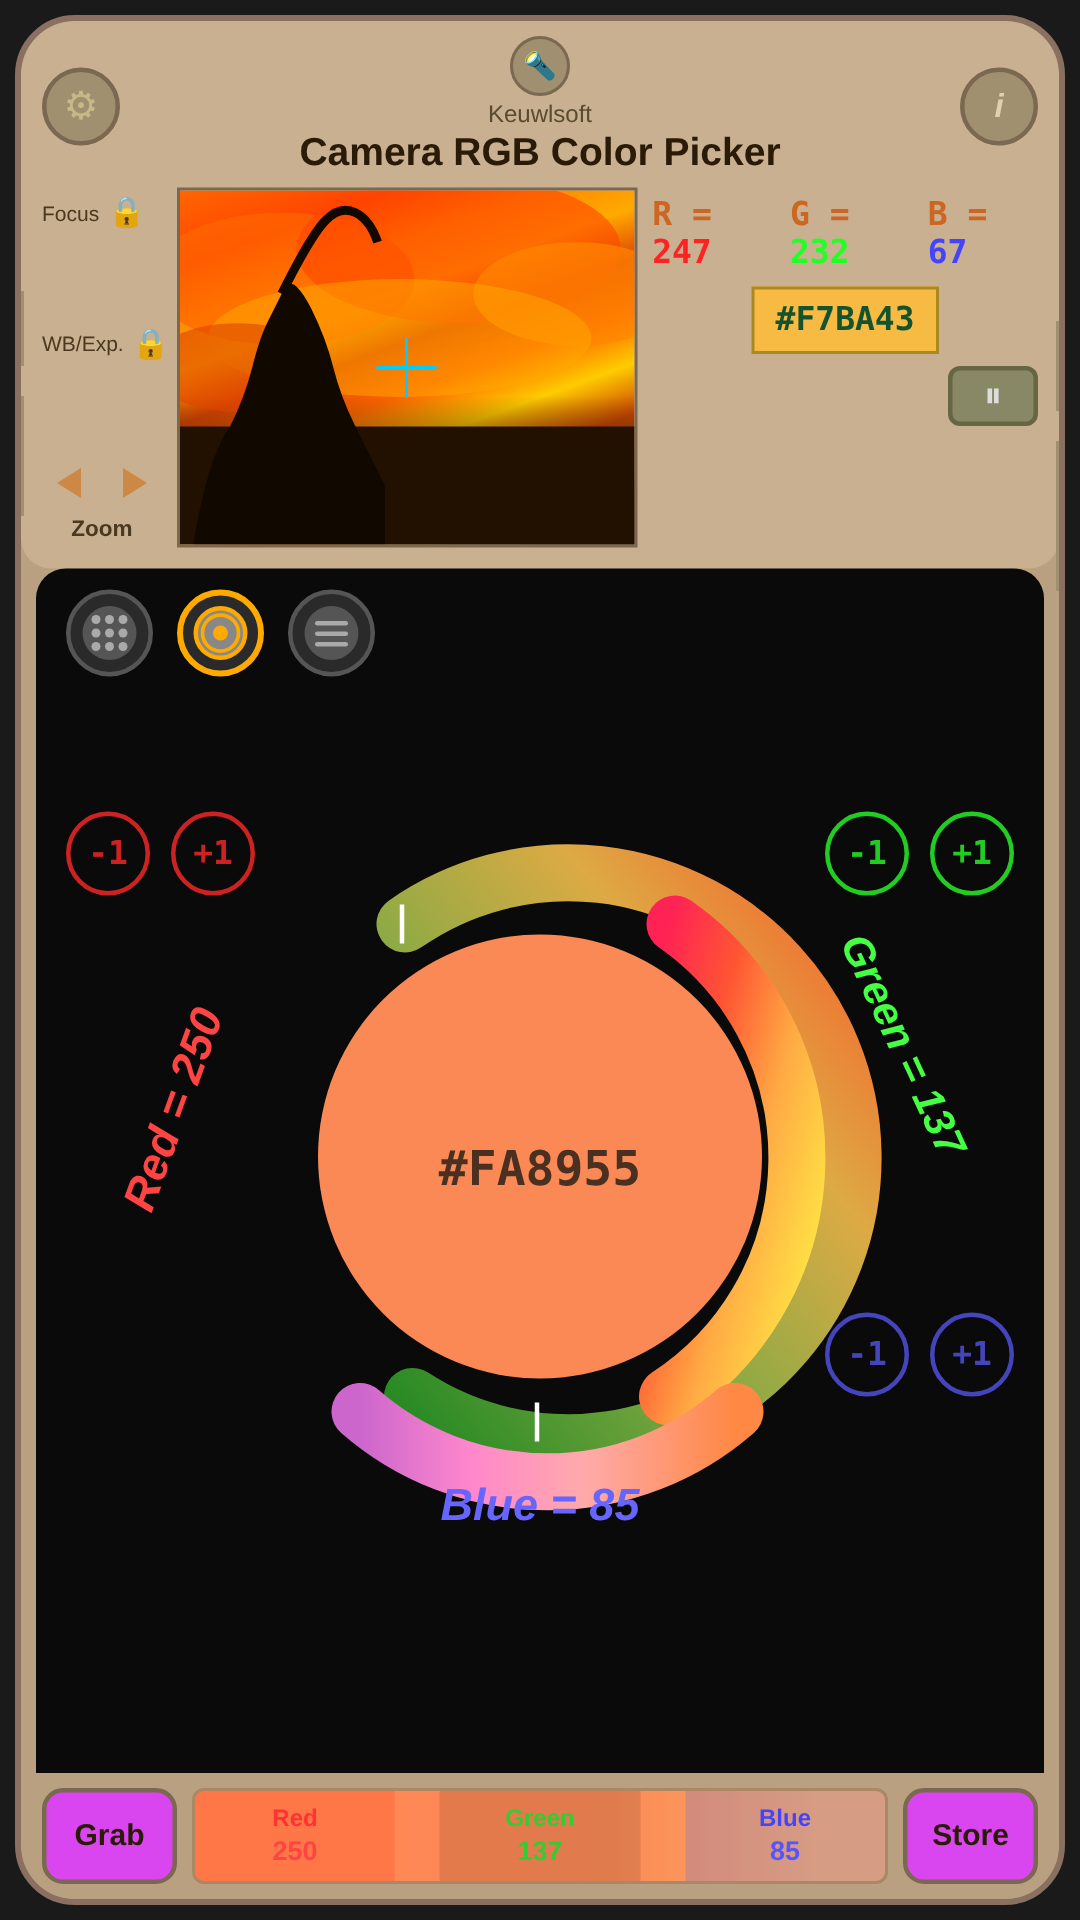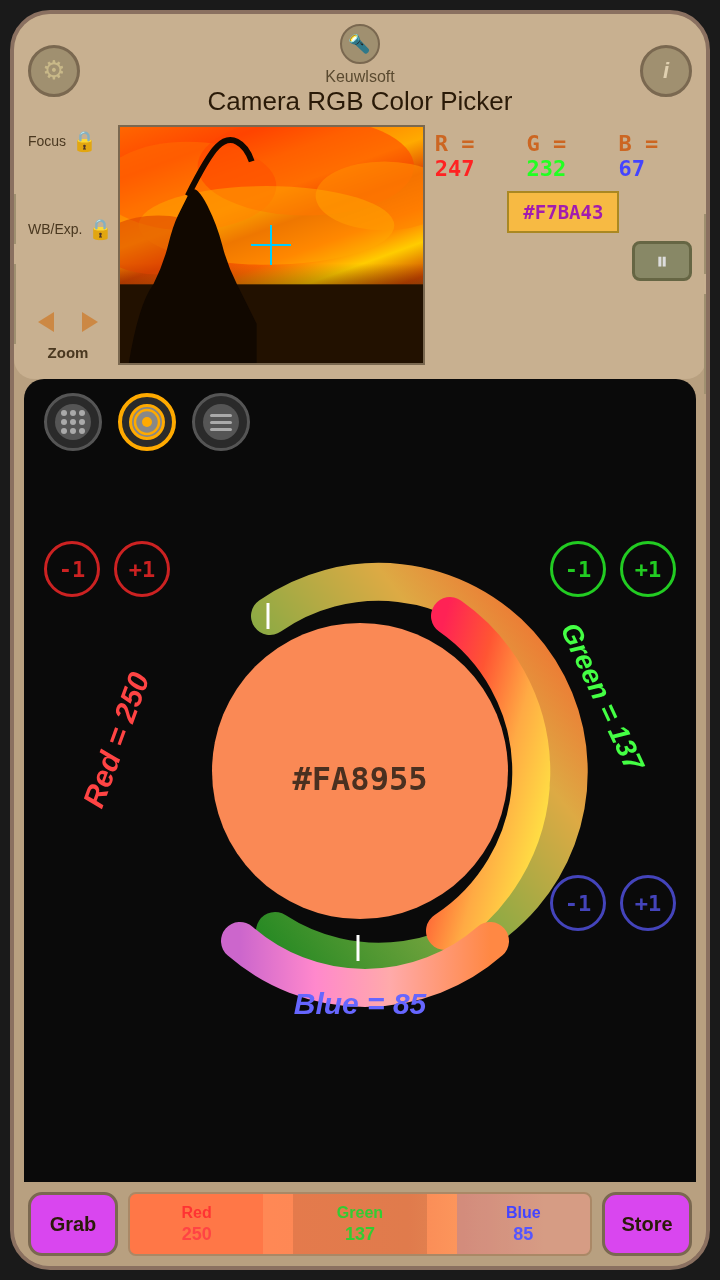--- a/index.html
+++ b/index.html
@@ -57,21 +57,21 @@
       color: #e0d0b0;
       cursor: pointer;
     }
     .title-area {
       display: flex; flex-direction: column; align-items: center;
     }
     .app-brand {
       font-size: 16px; color: #5a4a30;
     }
     .app-title {
-      font-size: 26px; font-weight: normal; color: #2a1a08;
+      font-size: 26px; font-weight: bold; color: #2a1a08;
     }
     .torch-btn {
       width: 40px; height: 40px;
       background: #a09070;
       border-radius: 50%;
       border: 2px solid #7a6850;
       display: flex; align-items: center; justify-content: center;
       font-size: 18px; color: #888;
       cursor: pointer;
       margin-bottom: 4px;
@@ -162,23 +162,23 @@
       font-size: 22px; font-weight: bold; font-family: monospace;
     }
     .r-val { color: #ff2222; }
     .g-val { color: #22ff22; }
     .b-val { color: #4444ff; }
     .rgb-label { color: #cc6622; }
     .hex-box {
       background: #f7ba43;
       border: 2px solid #aa8822;
       padding: 8px 14px;
-      font-size: 19px; font-weight: bold;
+      font-size: 22px; font-weight: bold;
       font-family: monospace;
-      color: #a21caf;
+      color: #14532d;
       text-align: center;
       margin-top: 4px;
     }
     .pause-btn {
       background: #888866;
       border: 3px solid #666644;
       border-radius: 8px;
       width: 60px; height: 40px;
       display: flex; align-items: center; justify-content: center;
       font-size: 24px; color: #ddd;

